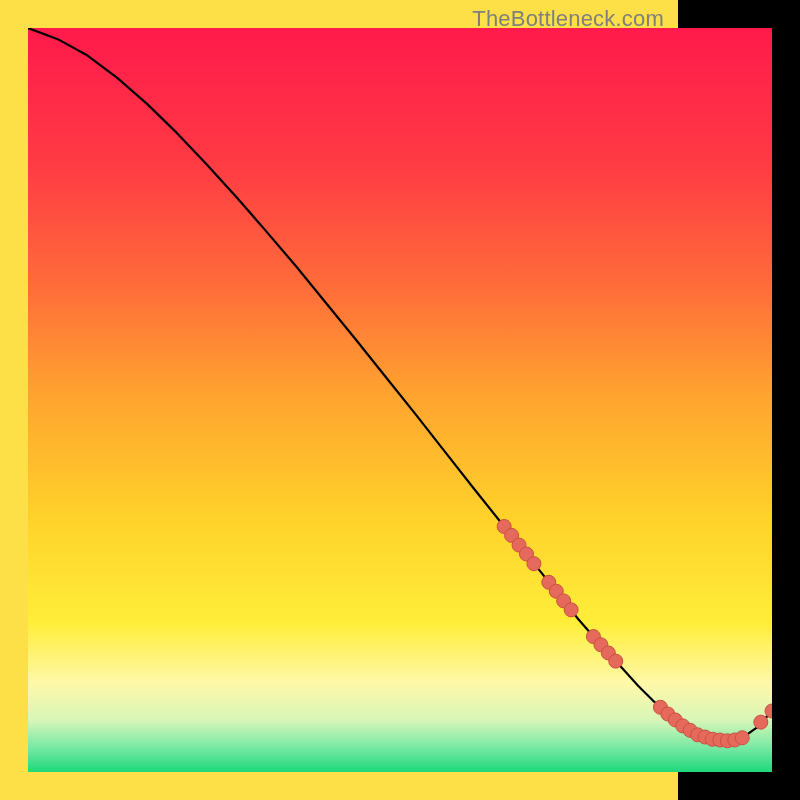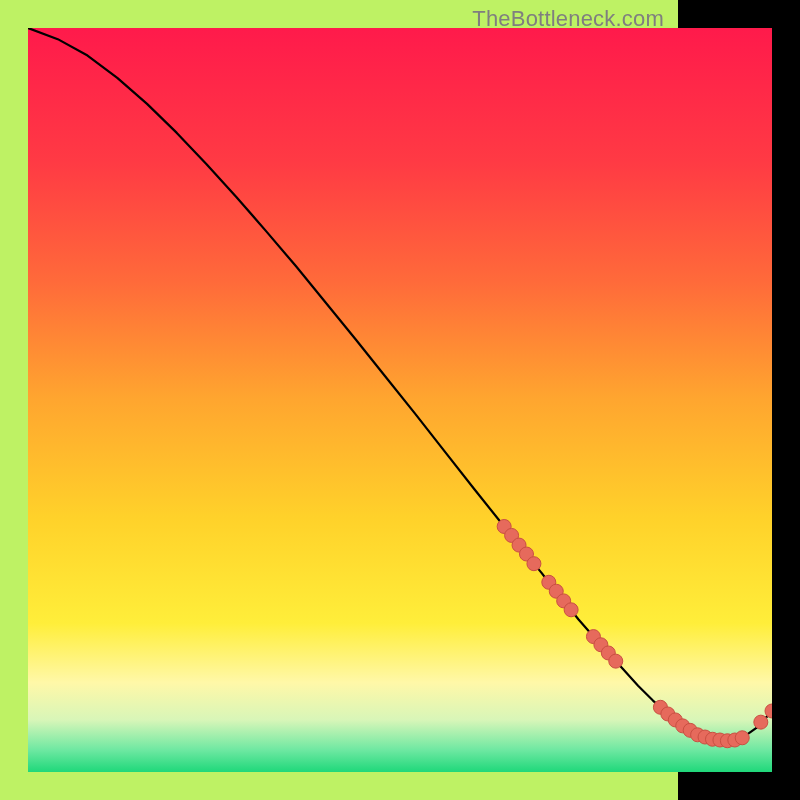--- a/index.html
+++ b/index.html
@@ -8,21 +8,21 @@
     width: 800px;
     height: 800px;
     background: #000;
     overflow: hidden;
     font-family: Arial, Helvetica, sans-serif;
   }
   .stage {
     position: relative;
     width: 678px;
     height: 800px;
-    background: #bef264;
+    background: #fde047;
   }
   .watermark {
     position: absolute;
     top: 6px;
     right: 14px;
     color: #7f7f7f;
     font-size: 22px;
     font-weight: 500;
     letter-spacing: 0.2px;
     user-select: none;

